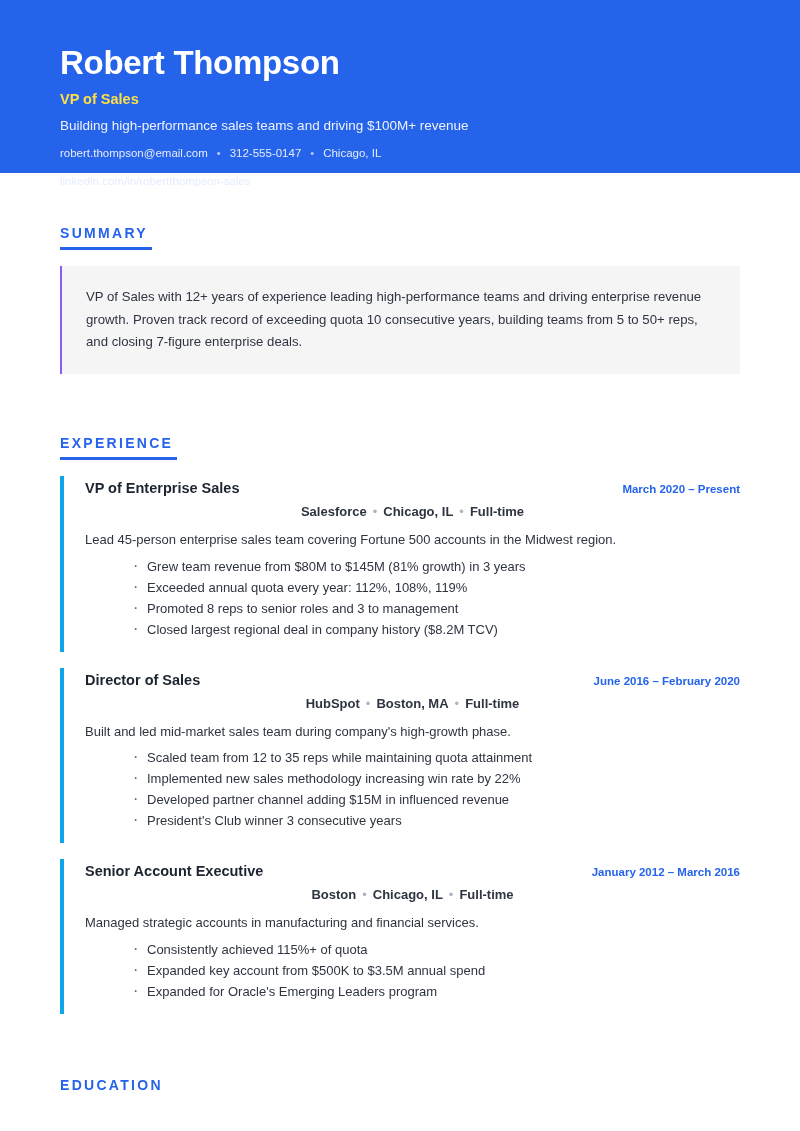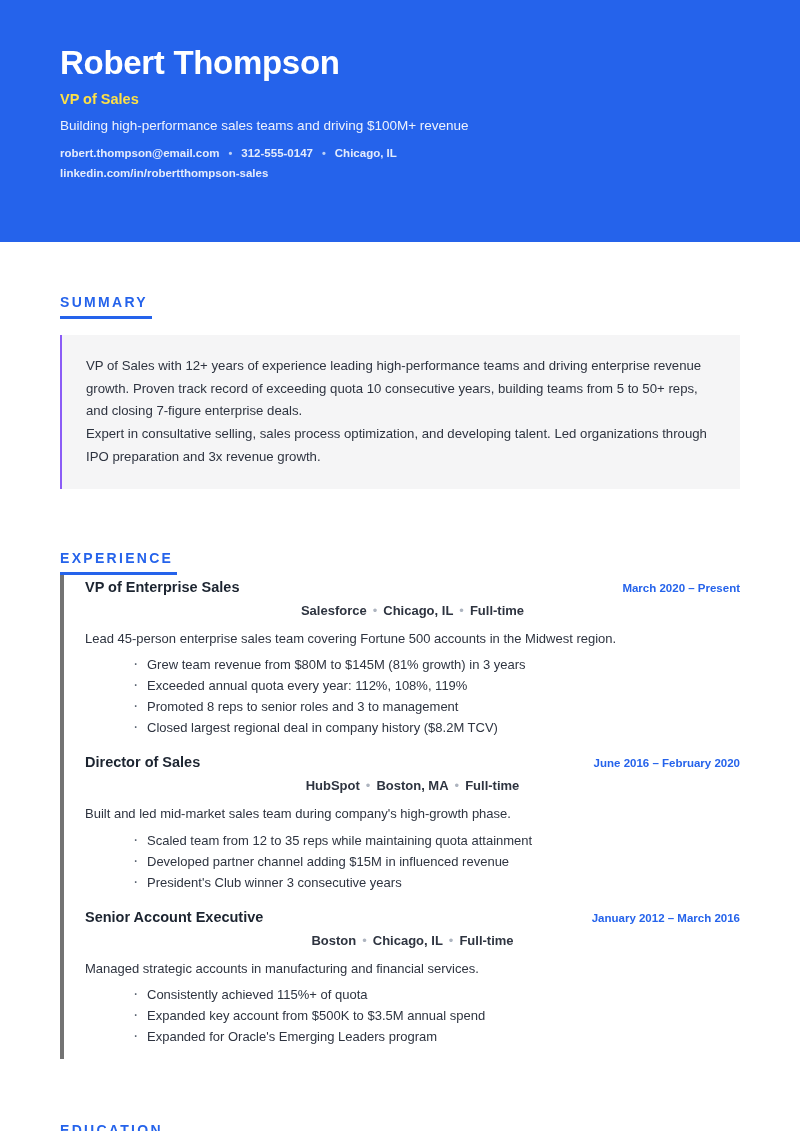--- a/index.html
+++ b/index.html
@@ -14,21 +14,21 @@
   body {
     font-family: "Liberation Sans", sans-serif;
     color: #2e3440;
     overflow: hidden;
     position: relative;
   }
 
   
   .header {
     background: #2563eb;
-    height: 242px;
+    height: 173px;
     padding: 45px 44px 0 60px;
     color: #ffffff;
   }
   .header-name {
     font-size: 33px;
     font-weight: bold;
     letter-spacing: -0.3px;
     line-height: 1.12;
     color: #ffffff;
   }
@@ -44,30 +44,29 @@
     color: #edf2fd;
     font-weight: normal;
   }
   .contact-line {
     font-size: 11.5px;
     margin-top: 14px;
     color: #e4ecfc;
     display: flex;
     align-items: center;
     flex-wrap: wrap;
-    font-weight: bold;
   }
   .contact-item { white-space: nowrap; }
   .contact-sep {
     margin: 0 9px;
     color: #bcd0f7;
     font-size: 11px;
   }
   .contact-line.second {
-    margin-top: 8px;
+    margin-top: 16px;
   }
 
   
   .content {
     padding: 0 60px;
   }
 
   .section {
     margin-top: 0;
   }
@@ -100,22 +99,23 @@
     width: 680px;
   }
   .summary-p {
     font-size: 13.2px;
     line-height: 1.72;
     color: #2e3440;
   }
 
   
   .exp-entry {
-    border-left: 4px solid #737373;
+    border-left: 4px solid #0ea5e9;
     padding: 4px 0 12px 21px;
+    margin-top: 16px;
     position: relative;
   }
   .exp-topline {
     display: flex;
     justify-content: space-between;
     align-items: baseline;
   }
   .exp-role {
     font-size: 14.5px;
     font-weight: bold;
@@ -196,21 +196,20 @@
 
 <div class="content">
 
   <div class="section sum-section">
     <div class="section-head">
       <div class="section-title">SUMMARY</div>
       <div class="section-rule" style="width: 92px;"></div>
     </div>
     <div class="summary-wrap">
       <div class="summary-p">VP of Sales with 12+ years of experience leading high-performance teams and driving enterprise revenue growth. Proven track record of exceeding quota 10 consecutive years, building teams from 5 to 50+ reps, and closing 7-figure enterprise deals.</div>
-      <div class="summary-p">Expert in consultative selling, sales process optimization, and developing talent. Led organizations through IPO preparation and 3x revenue growth.</div>
     </div>
   </div>
 
   <div class="section exp-section">
     <div class="section-head">
       <div class="section-title">EXPERIENCE</div>
       <div class="section-rule" style="width: 117px;"></div>
     </div>
     <div id="experience-list">
         <div class="exp-entry">
@@ -229,20 +228,21 @@
         </div>
         <div class="exp-entry">
           <div class="exp-topline">
             <div class="exp-role">Director of Sales</div>
             <div class="exp-date">June 2016 – February 2020</div>
           </div>
           <div class="exp-meta"><span>HubSpot</span><span class="meta-sep">•</span><span>Boston, MA</span><span class="meta-sep">•</span><span>Full-time</span></div>
           <div class="exp-desc">Built and led mid-market sales team during company's high-growth phase.</div>
           <div class="bullets">
             <div class="bullet">Scaled team from 12 to 35 reps while maintaining quota attainment</div>
+            <div class="bullet">Implemented new sales methodology increasing win rate by 22%</div>
             <div class="bullet">Developed partner channel adding $15M in influenced revenue</div>
             <div class="bullet">President's Club winner 3 consecutive years</div>
           </div>
         </div>
         <div class="exp-entry">
           <div class="exp-topline">
             <div class="exp-role">Senior Account Executive</div>
             <div class="exp-date">January 2012 – March 2016</div>
           </div>
           <div class="exp-meta"><span>Boston</span><span class="meta-sep">•</span><span>Chicago, IL</span><span class="meta-sep">•</span><span>Full-time</span></div>

